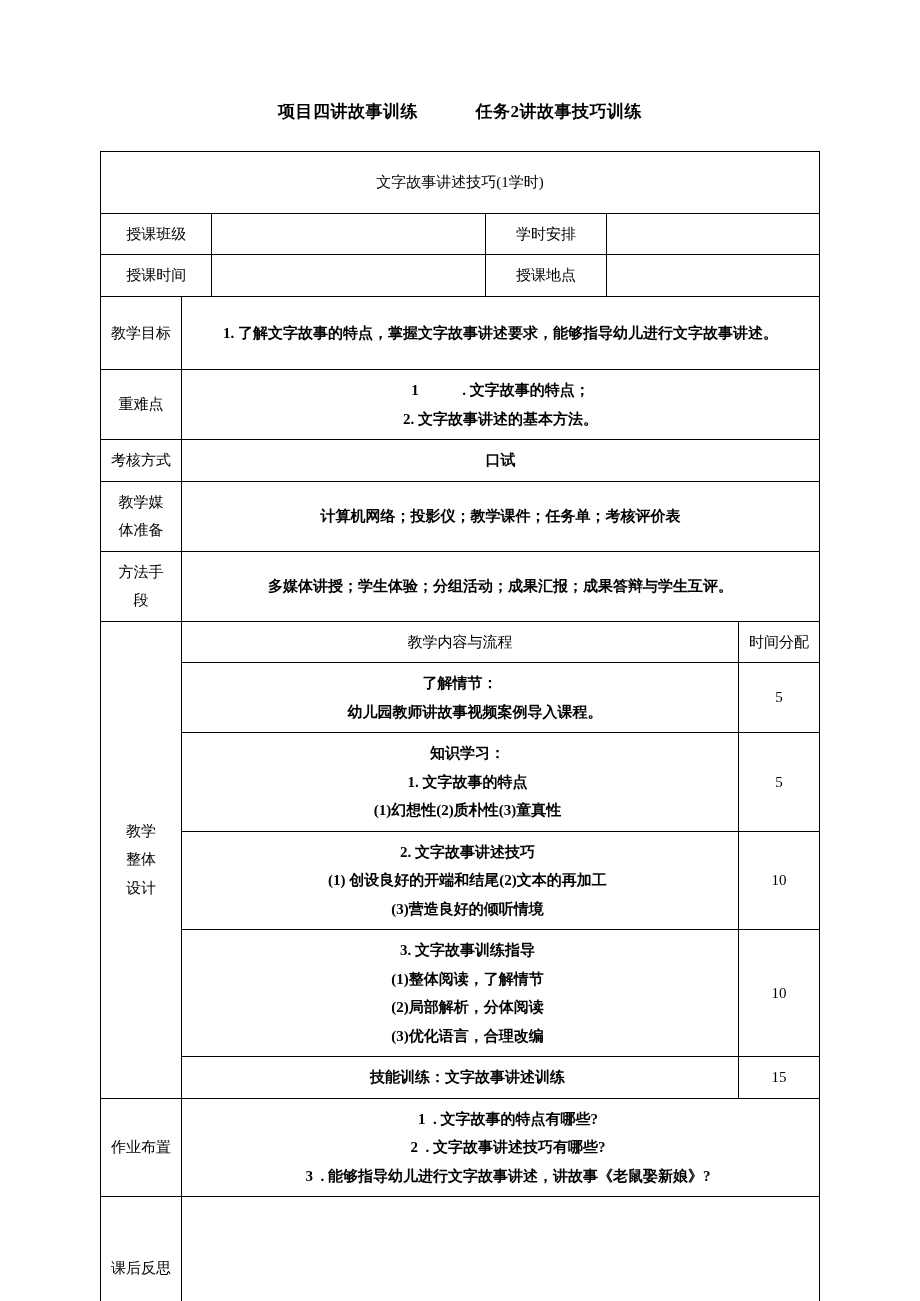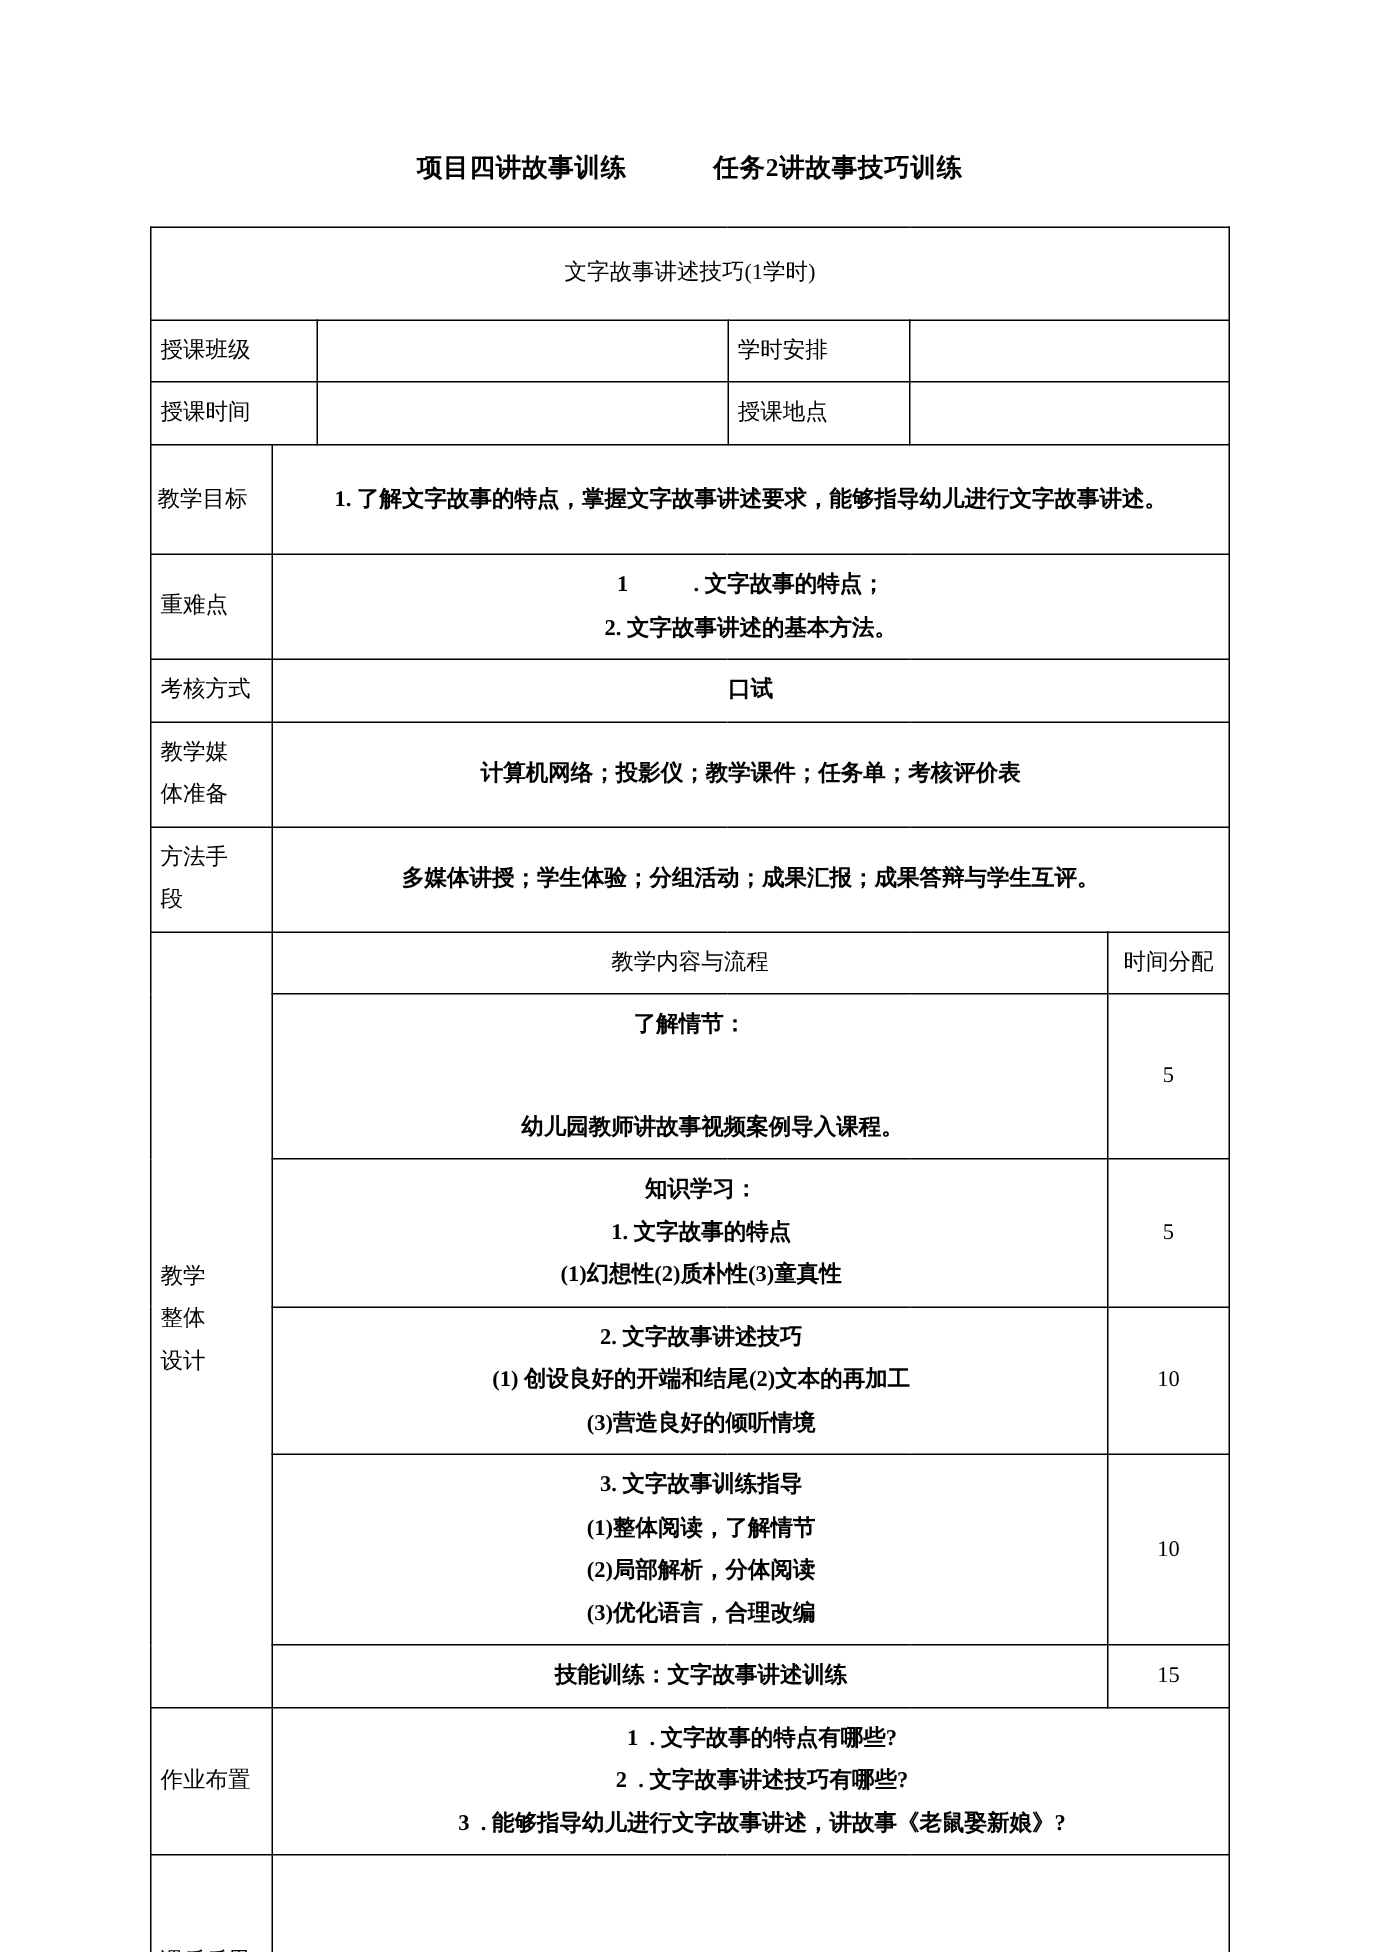--- a/index.html
+++ b/index.html
@@ -32,25 +32,25 @@
     table-layout: fixed;
     font-size: 15px;
   }
   table.plan th, table.plan td {
     border: 1px solid #000;
     padding: 6px 6px;
     vertical-align: middle;
     line-height: 1.9;
   }
   .center { text-align: center; }
-  .label { text-align: left; }
+  .label { text-align: center; }
   .tall-empty { height: 130px; }
   .nowrap { white-space: nowrap; }
   .indent1 { padding-left: 1em; display:block; }
-  .indent2 { padding-left: 2em; display:block;margin-top:40px; }
+  .indent2 { padding-left: 2em; display:block; }
   .content-left { text-align: center; padding-left: 8px; font-weight: bold; }
 </style>
 </head>
 <body>
 
 <div class="page">
   <div class="title-line">
     <span>项目四讲故事训练</span>
     <span class="title-gap"></span>
     <span>任务2讲故事技巧训练</span>

